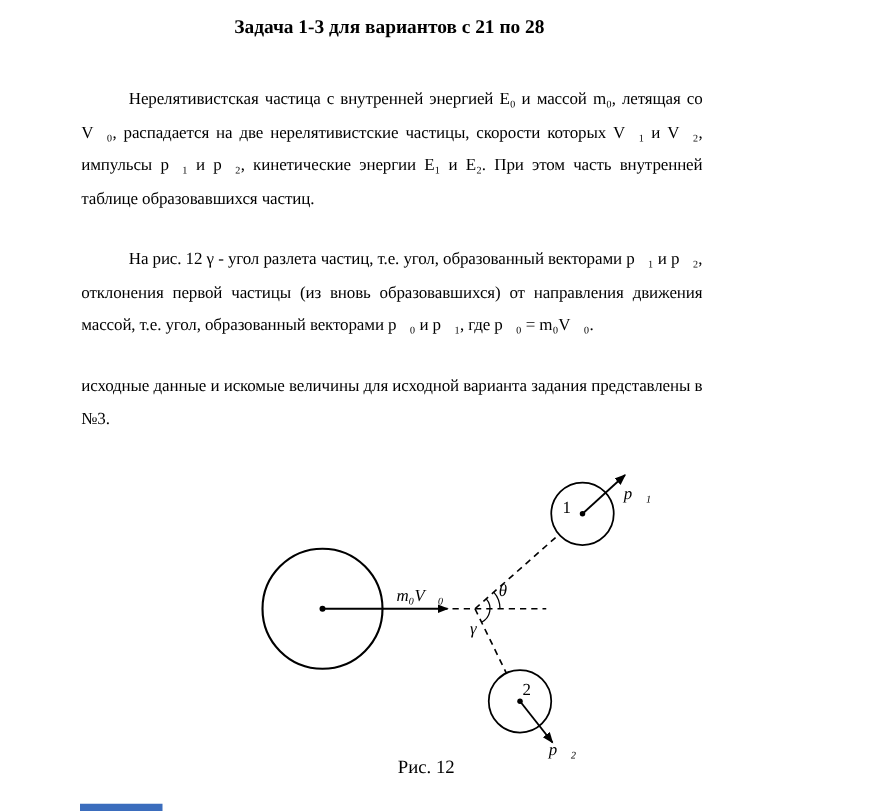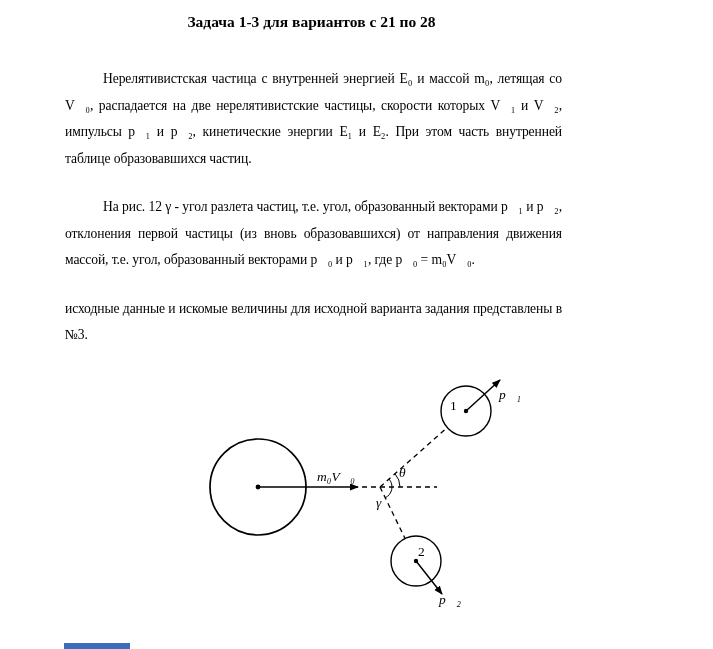--- a/index.html
+++ b/index.html
@@ -97,16 +97,17 @@
 
     <text class="lbl ital" x="355" y="111" text-anchor="end">m₀V⃗₀</text>
     <text class="lbl ital" x="399" y="107">θ</text>
     <text class="lbl ital" x="376" y="137">γ</text>
     <text class="lbl" x="450" y="40">1</text>
     <text class="lbl" x="418" y="186">2</text>
     <text class="lbl ital" x="499" y="29">p⃗₁</text>
     <text class="lbl ital" x="439" y="234">p⃗₂</text>
   </svg>
 
+  <div class="caption">Рис. 12</div>
 
   <div class="hthumb" style="background:#3b6dbd"></div>
 
 </div>
 
 </body></html>

